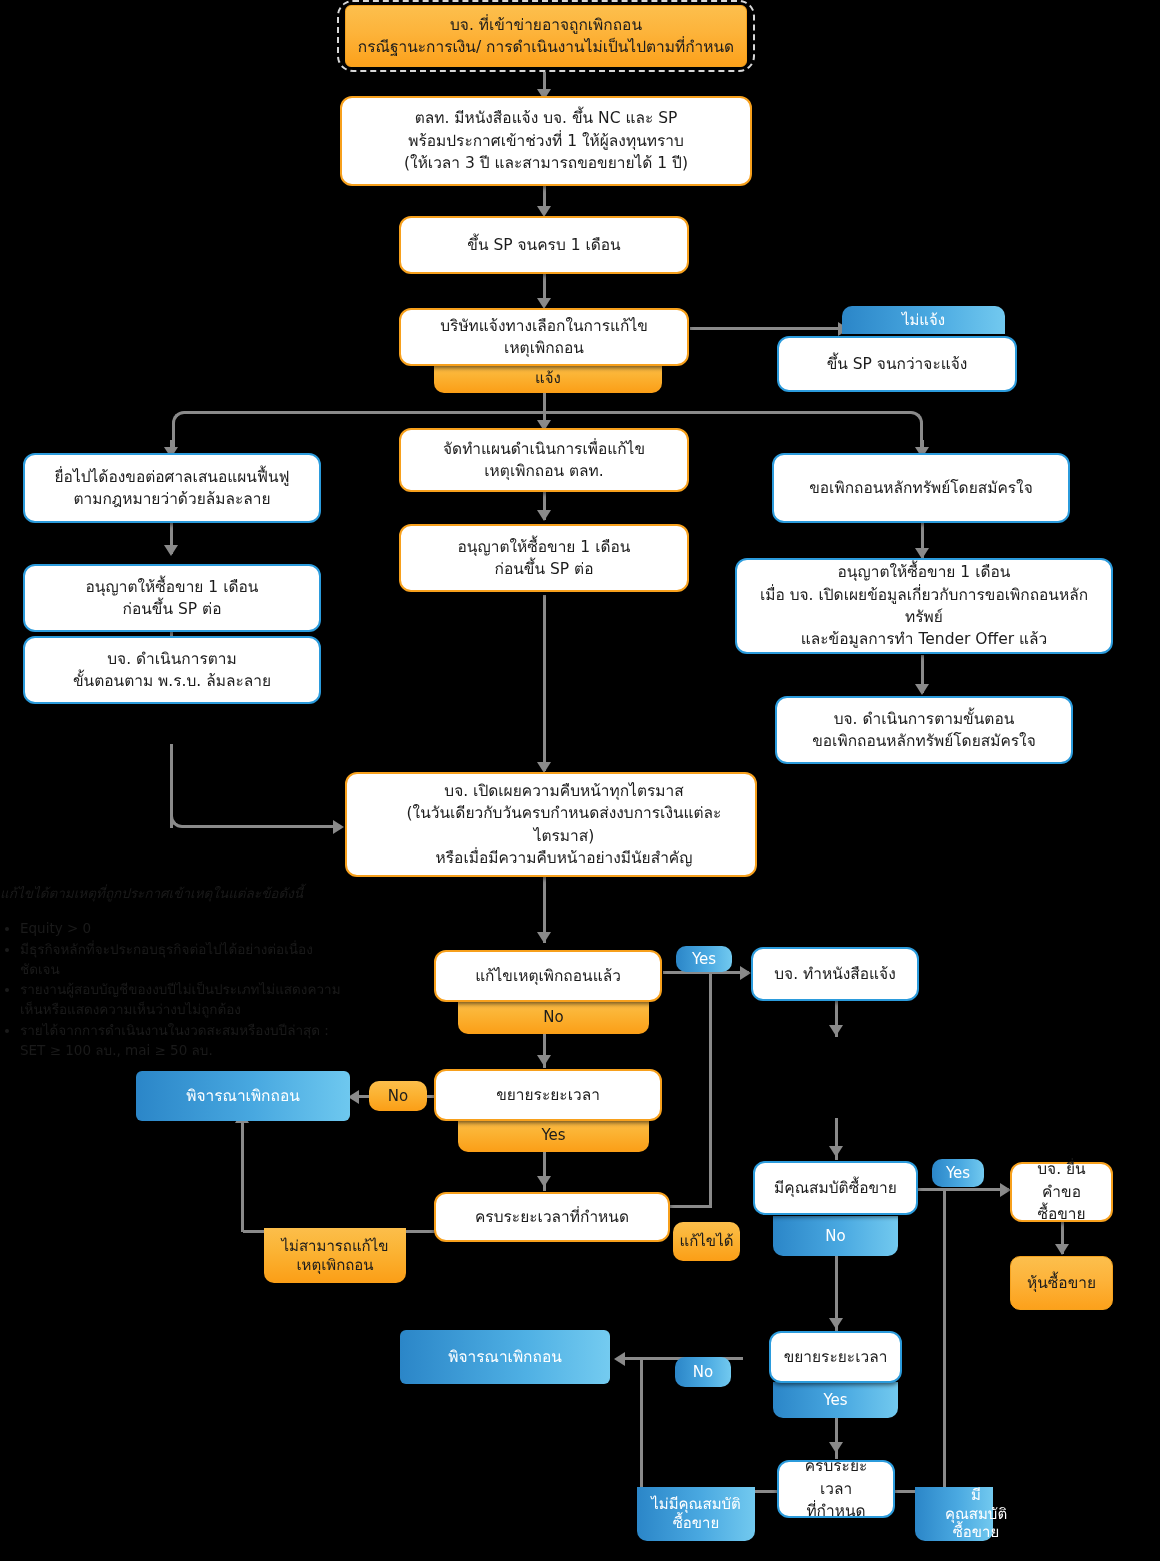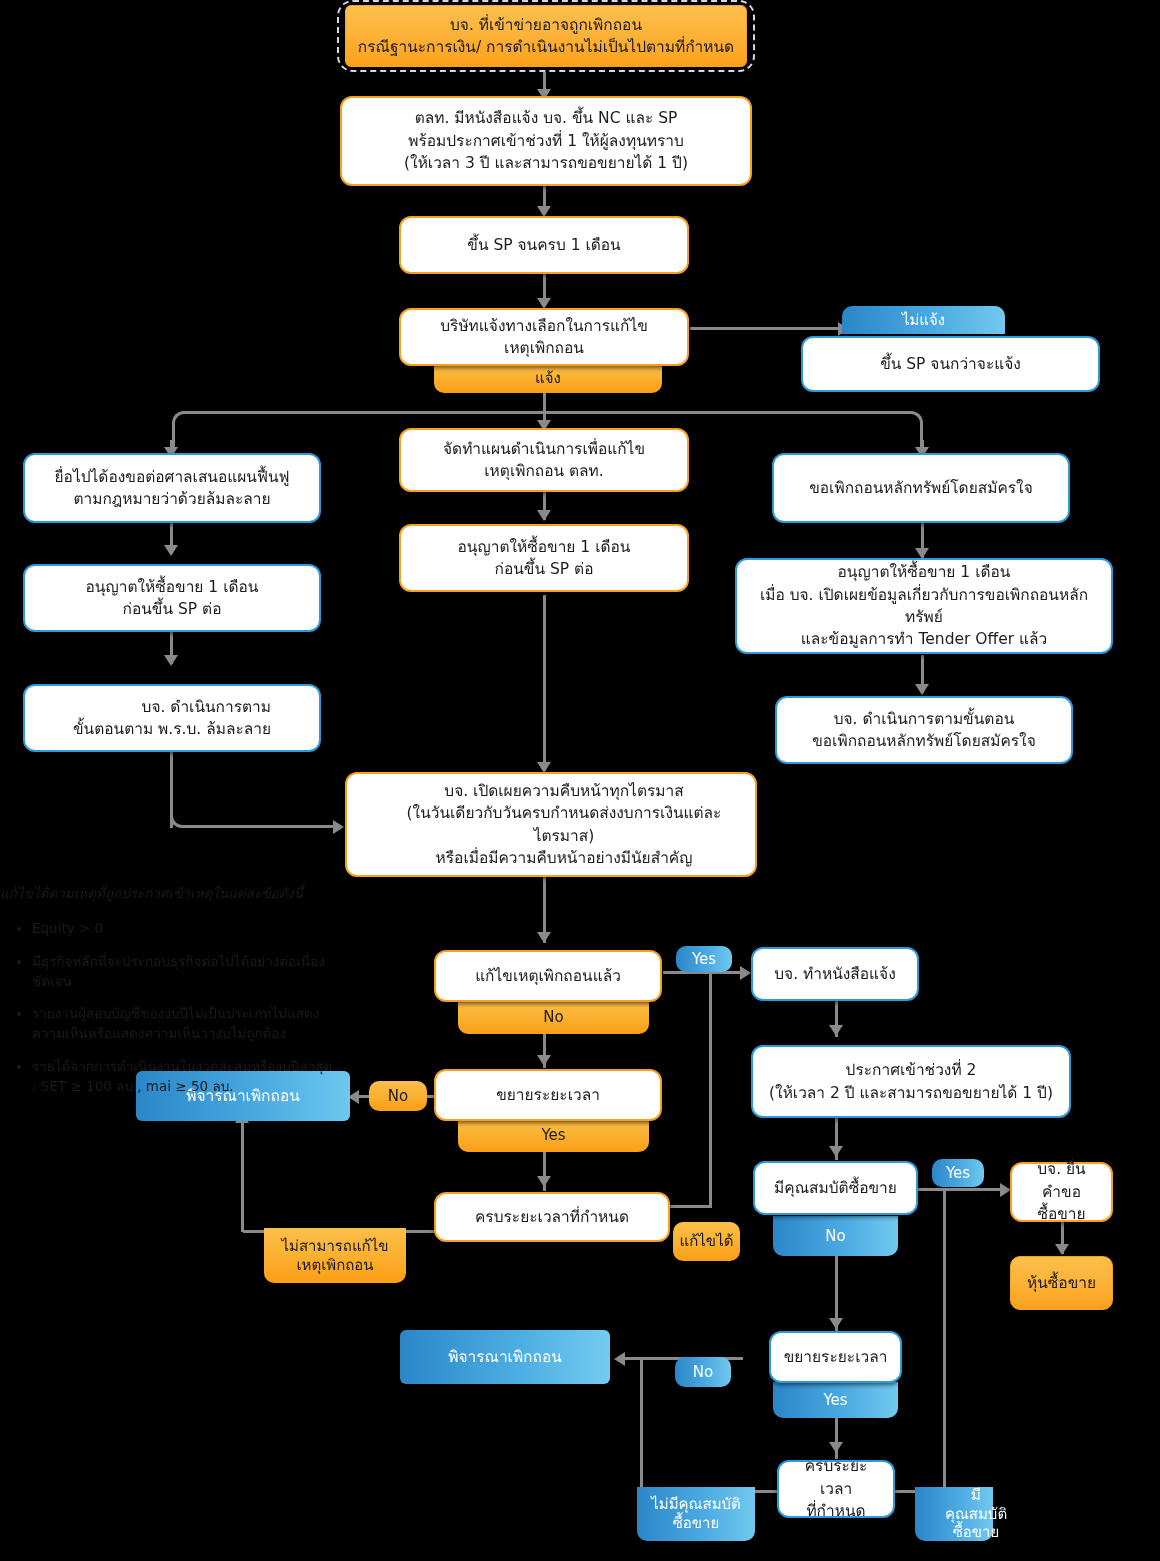--- a/index.html
+++ b/index.html
@@ -100,21 +100,21 @@
   
   #annot{
     position:absolute;
     color:#1a1a1a;
     font-size:13.5px;
     line-height:1.5;
     width:350px;
   }
   #annot .ahead{margin:0 0 15px 0;font-style:italic;}
   #annot ul{margin:0;padding-left:20px;list-style:disc;}
-  #annot li{margin:12px;}
+  #annot li{margin:0;}
 </style>
 </head>
 <body>
 
 <div id="stage">
 
   <div class="ln lnv" style="left:543px;top:72px;height:24px;"></div>
   <div class="arrow arrow-down" style="left:537px;top:89px;"></div>
 
   <div class="ln lnv" style="left:543px;top:186px;height:28px;"></div>
@@ -246,29 +246,29 @@
 
   <div class="node white b-orange" style="left:340px;top:96px;width:412px;height:90px;">ตลท. มีหนังสือแจ้ง บจ. ขึ้น NC และ SP
 พร้อมประกาศเข้าช่วงที่ 1 ให้ผู้ลงทุนทราบ
 (ให้เวลา 3 ปี และสามารถขอขยายได้ 1 ปี)</div>
 
   <div class="node white b-orange" style="left:399px;top:216px;width:290px;height:58px;">ขึ้น SP จนครบ 1 เดือน</div>
 
   <div class="node white b-orange" style="left:399px;top:308px;width:290px;height:58px;">บริษัทแจ้งทางเลือกในการแก้ไข
 เหตุเพิกถอน</div>
 
-  <div class="node white b-blue" style="left:801px;top:336px;width:299px;height:56px;">ขึ้น SP จนกว่าจะแจ้ง</div>
+  <div class="node white b-blue" style="left:777px;top:336px;width:240px;height:56px;">ขึ้น SP จนกว่าจะแจ้ง</div>
 
   <div class="node white b-blue" style="left:23px;top:453px;width:298px;height:70px;">ยื่อไปได้องขอต่อศาลเสนอแผนฟื้นฟู
 ตามกฎหมายว่าด้วยล้มละลาย</div>
 
   <div class="node white b-blue" style="left:23px;top:564px;width:298px;height:68px;">อนุญาตให้ซื้อขาย 1 เดือน
 ก่อนขึ้น SP ต่อ</div>
 
-  <div class="node white b-blue" style="left:23px;top:684px;width:298px;height:68px;text-align:right;">บจ. ดำเนินการตาม
+  <div class="node white b-blue" style="left:23px;top:636px;width:298px;height:68px;">บจ. ดำเนินการตาม
 ขั้นตอนตาม พ.ร.บ. ล้มละลาย</div>
 
   <div class="node white b-orange" style="left:399px;top:428px;width:290px;height:64px;">จัดทำแผนดำเนินการเพื่อแก้ไข
 เหตุเพิกถอน ตลท.</div>
 
   <div class="node white b-orange" style="left:399px;top:524px;width:290px;height:68px;">อนุญาตให้ซื้อขาย 1 เดือน
 ก่อนขึ้น SP ต่อ</div>
 
   <div class="node white b-blue" style="left:772px;top:453px;width:298px;height:70px;">ขอเพิกถอนหลักทรัพย์โดยสมัครใจ</div>
 
@@ -286,22 +286,20 @@
   <div class="node white b-orange" style="left:434px;top:950px;width:228px;height:52px;">แก้ไขเหตุเพิกถอนแล้ว</div>
 
   <div class="node white b-orange" style="left:434px;top:1069px;width:228px;height:52px;">ขยายระยะเวลา</div>
 
   <div class="node white b-orange" style="left:434px;top:1192px;width:236px;height:50px;">ครบระยะเวลาที่กำหนด</div>
 
   <div class="node fill-blue" style="left:136px;top:1071px;width:214px;height:50px;border-radius:6px;color:#fff;">พิจารณาเพิกถอน</div>
 
   <div class="node white b-blue" style="left:751px;top:947px;width:168px;height:54px;">บจ. ทำหนังสือแจ้ง</div>
 
-  <div class="node white b-blue" style="left:751px;top:1045px;width:320px;height:73px;">ประกาศเข้าช่วงที่ 2
-(ให้เวลา 2 ปี และสามารถขอขยายได้ 1 ปี)</div>
 
   <div class="node white b-blue" style="left:753px;top:1161px;width:165px;height:54px;">มีคุณสมบัติซื้อขาย</div>
 
   <div class="node white b-orange" style="left:1010px;top:1162px;width:103px;height:60px;">บจ. ยื่นคำขอ
 ซื้อขาย</div>
 
   <div class="node fill-orange" style="left:1010px;top:1256px;width:103px;height:54px;border-radius:10px;">หุ้นซื้อขาย</div>
 
   <div class="node white b-blue" style="left:769px;top:1331px;width:133px;height:52px;">ขยายระยะเวลา</div>
 

